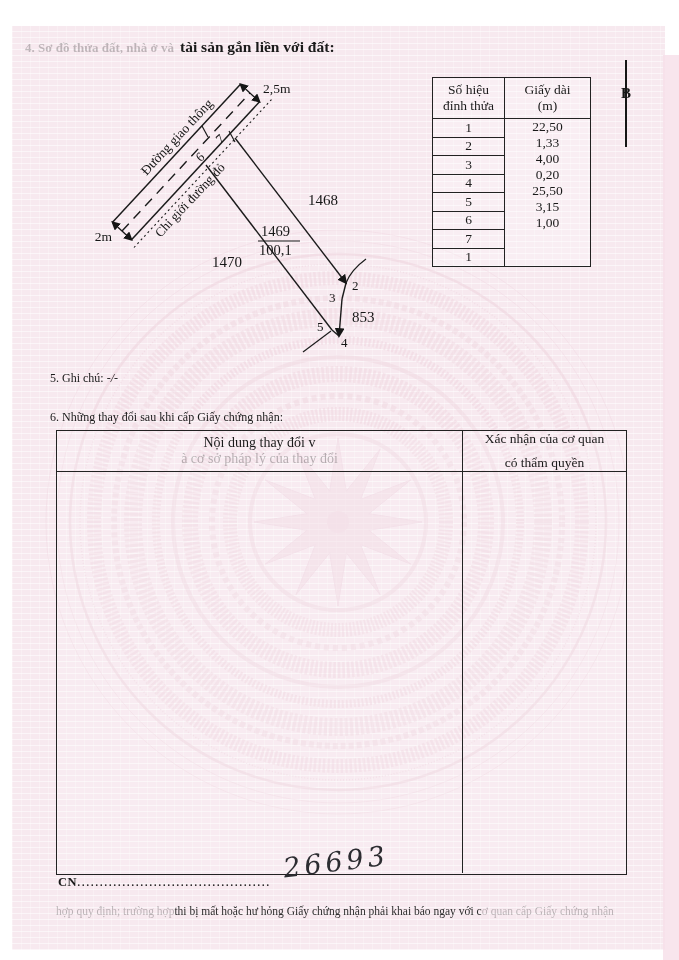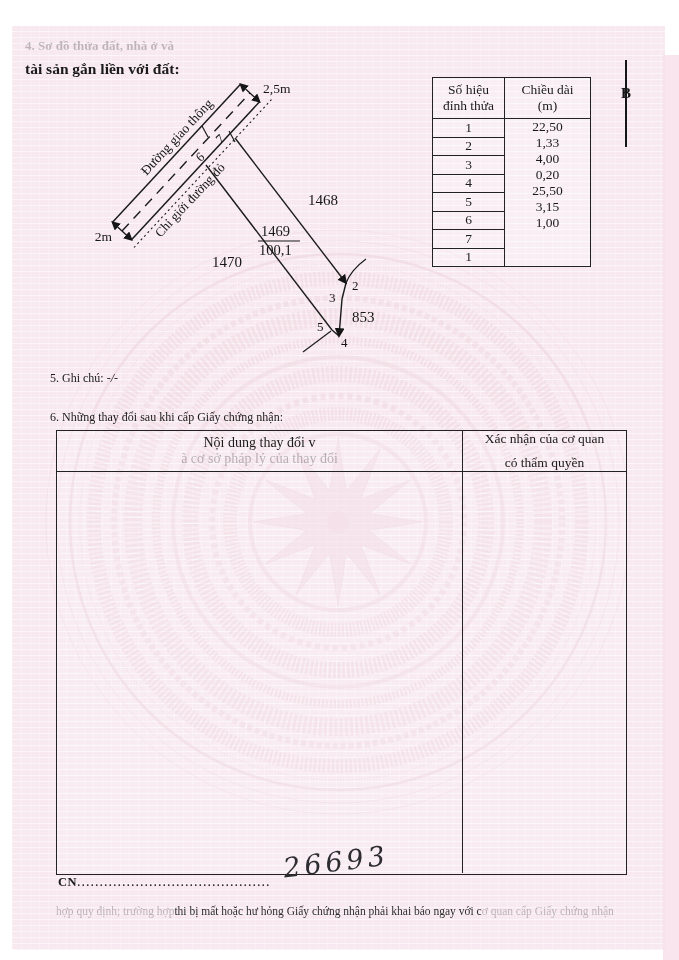--- a/index.html
+++ b/index.html
@@ -16,21 +16,21 @@
       repeating-linear-gradient(90deg, rgba(255,255,255,.28) 0 1px, rgba(255,255,255,0) 1px 9px),
       #f7e9ef;
   }
   .edge-right{
     position:absolute;right:0;top:55px;width:16px;height:905px;
     background:#f6dfe8;opacity:.8;
   }
   .wm{position:absolute;left:0;top:0;pointer-events:none;}
   .layer{position:absolute;left:0;top:0;width:679px;height:960px;}
 
-  .title-row{position:absolute;left:25px;top:38px;display:flex;align-items:baseline;gap:6px;white-space:nowrap;flex-direction:column;}
+  .title-row{position:absolute;left:25px;top:38px;display:flex;align-items:baseline;gap:6px;white-space:nowrap;}
   .title-faded{font-size:13px;font-weight:bold;opacity:.26;filter:blur(.6px);}
   .title-main{font-size:15.5px;font-weight:bold;}
 
   .faded{opacity:.3;filter:blur(.5px);}
 
   svg text{font-family:"Liberation Serif",serif;fill:#161616;}
 
   
   .stable{position:absolute;left:432px;top:77px;width:157px;height:188px;
     border:1.6px solid #222;display:flex;flex-direction:column;font-size:13.5px;background:rgba(255,255,255,.25);}
@@ -160,21 +160,21 @@
   <text x="352" y="322" font-size="15">853</text>
 </svg>
 
 <div class="stable">
   <div class="hdr">
     <div class="hc hc1">
       <span>Số hiệu</span>
       <span>đỉnh thửa</span>
     </div>
     <div class="hc hc2">
-      <span>Chiều dài</span>
+      <span>Giấy dài</span>
       <span>(m)</span>
     </div>
   </div>
   <div class="bdy">
     <div class="colv">
       <div>1</div>
       <div>2</div>
       <div>3</div>
       <div>4</div>
       <div>5</div>

